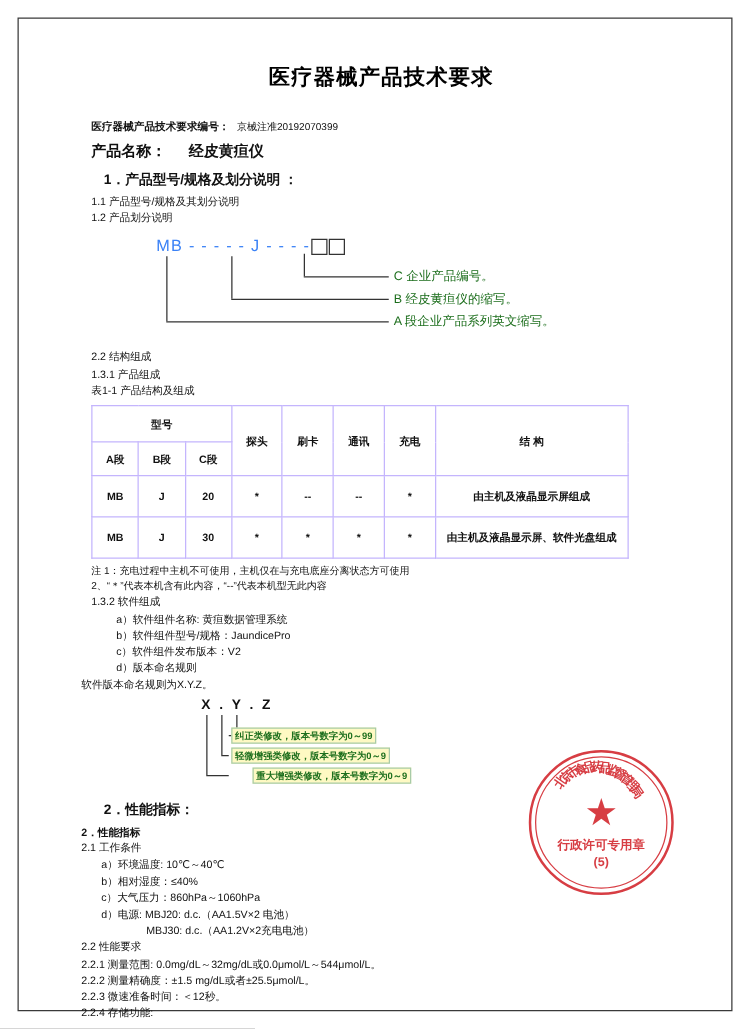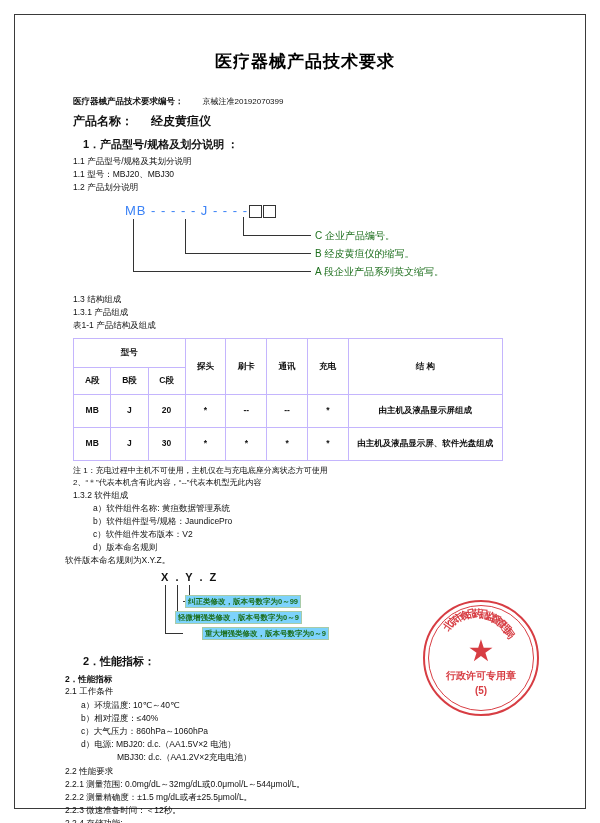--- a/index.html
+++ b/index.html
@@ -14,21 +14,21 @@
   }
   .inner{
     position:absolute;left:50px;top:26px;width:480px;
     font-size:9px;color:#111;line-height:1.5;
   }
   .doc-title{
     text-align:center;font-size:17px;font-weight:bold;letter-spacing:1px;
     margin:8px 0 20px 0;color:#000;
   }
   .code-line{font-size:8.5px;font-weight:bold;margin:0 0 4px 8px;}
-  .code-line .val{font-weight:normal;font-size:8px;margin-left:19px;}
+  .code-line .val{font-weight:normal;font-size:8px;margin-left:6px;}
   .prod-name{font-size:12px;font-weight:bold;margin:2px 0 6px 8px;}
   .prod-name .nm{margin-left:18px;}
   .sec-h{font-size:11px;font-weight:bold;margin:6px 0 3px 18px;}
   .lvl{margin-left:8px;font-size:8.5px;line-height:1.55;}
   .lvl2{margin-left:16px;font-size:8.5px;line-height:1.55;}
   .lvl3{margin-left:28px;font-size:8.5px;line-height:1.55;}
 
   
   .diagram{position:relative;height:90px;margin:6px 0 2px 0;}
   .dg-code{position:absolute;left:60px;top:0;font-size:13px;letter-spacing:1px;color:#3b82f6;}
@@ -39,21 +39,21 @@
 
   
   table.spec{border-collapse:collapse;width:430px;margin:6px 0 4px 8px;font-size:8.5px;}
   table.spec td,table.spec th{border:1px solid #c4b5fd;padding:3px 2px;text-align:center;font-weight:bold;}
   .tbl-cap{margin-left:8px;font-size:8.5px;}
   .note{margin-left:8px;font-size:8px;line-height:1.5;}
 
   
   .vdiag{position:relative;height:78px;margin-top:2px;font-weight:bold;}
   .vd-code{position:absolute;left:96px;top:0;font-size:11px;letter-spacing:2px;}
-  .vd-lab{position:absolute;font-size:7.5px;color:#1c6e1c;background:#7dd3fc;border:1px solid #a8cba8;padding:0 2px;white-space:nowrap;}
+  .vd-lab{position:absolute;font-size:7.5px;color:#1c6e1c;background:#fef9c3;border:1px solid #a8cba8;padding:0 2px;white-space:nowrap;}
 
   
   .stamp{
     position:absolute;right:46px;bottom:92px;width:112px;height:112px;
     border:2.5px solid #d2232a;border-radius:50%;
     color:#d2232a;opacity:.88;
   }
   .stamp .ring{position:absolute;left:3px;top:3px;right:3px;bottom:3px;border:1px solid #d2232a;border-radius:50%;}
   .stamp .star{
     position:absolute;left:50%;top:44%;transform:translate(-50%,-50%);
@@ -85,21 +85,20 @@
       <div class="code-line">
         <span>医疗器械产品技术要求编号：</span><span class="val">京械注准20192070399</span>
       </div>
 
       <div class="prod-name">
         <span>产品名称：</span><span class="nm">经皮黄疸仪</span>
       </div>
 
       <div class="sec-h">1．产品型号/规格及划分说明 ：</div>
       <div class="lvl">1.1 产品型号/规格及其划分说明</div>
-      <div class="lvl">1.1 型号：MBJ20、MBJ30</div>
       <div class="lvl">1.2 产品划分说明</div>
 
       <div class="diagram">
         <div class="dg-code">
           <span>MB - - - - - J - - - -</span><span class="dg-box"></span><span class="dg-box"></span>
         </div>
 
         <div class="vline" style="left:68px;top:18px;height:52px;"></div>
         <div class="hline" style="left:68px;top:70px;width:178px;"></div>
 
@@ -107,21 +106,21 @@
         <div class="hline" style="left:120px;top:52px;width:126px;"></div>
 
         <div class="vline" style="left:178px;top:16px;height:18px;"></div>
         <div class="hline" style="left:178px;top:34px;width:68px;"></div>
 
         <div class="dg-lab" style="left:250px;top:27px;">C 企业产品编号。</div>
         <div class="dg-lab" style="left:250px;top:45px;">B 经皮黄疸仪的缩写。</div>
         <div class="dg-lab" style="left:250px;top:63px;">A 段企业产品系列英文缩写。</div>
       </div>
 
-      <div class="lvl">1.3 结构组成</div>
+      <div class="lvl">2.2 结构组成</div>
       <div class="lvl">1.3.1 产品组成</div>
       <div class="tbl-cap">表1-1 产品结构及组成</div>
 
       <table class="spec">
         <tbody>
             <tr>
           <td colspan="3" style="height:22px;">型号</td>
           <td rowspan="2" style="width:38px;">探头</td>
           <td rowspan="2" style="width:38px;">刷卡</td>
           <td rowspan="2" style="width:38px;">通讯</td>
@@ -170,21 +169,21 @@
         <div class="vd-code">X . Y . Z</div>
 
         <div class="vline" style="left:100px;top:16px;height:48px;"></div>
         <div class="hline" style="left:100px;top:64px;width:18px;"></div>
         <div class="vline" style="left:112px;top:16px;height:32px;"></div>
         <div class="hline" style="left:112px;top:48px;width:6px;"></div>
         <div class="vline" style="left:124px;top:16px;height:16px;"></div>
         <div class="hline" style="left:118px;top:32px;width:6px;"></div>
 
         <div class="vd-lab" style="left:120px;top:26px;">纠正类修改，版本号数字为0～99</div>
-        <div class="vd-lab" style="left:110px;top:42px;">轻微增强类修改，版本号数字为0～9</div>
+        <div class="vd-lab" style="left:120px;top:42px;">轻微增强类修改，版本号数字为0～9</div>
         <div class="vd-lab" style="left:137px;top:58px;">重大增强类修改，版本号数字为0～9</div>
       </div>
 
       <div class="sec-h" style="margin-left:18px;">2．性能指标：</div>
       <div style="font-size:8.5px;font-weight:bold;">2．性能指标</div>
       <div class="lvl" style="margin-left:0;">2.1 工作条件</div>
       <div class="lvl2">a）环境温度: 10℃～40℃</div>
       <div class="lvl2">b）相对湿度：≤40%</div>
       <div class="lvl2">c）大气压力：860hPa～1060hPa</div>
       <div class="lvl2">d）电源: MBJ20: d.c.（AA1.5V×2 电池）</div>

